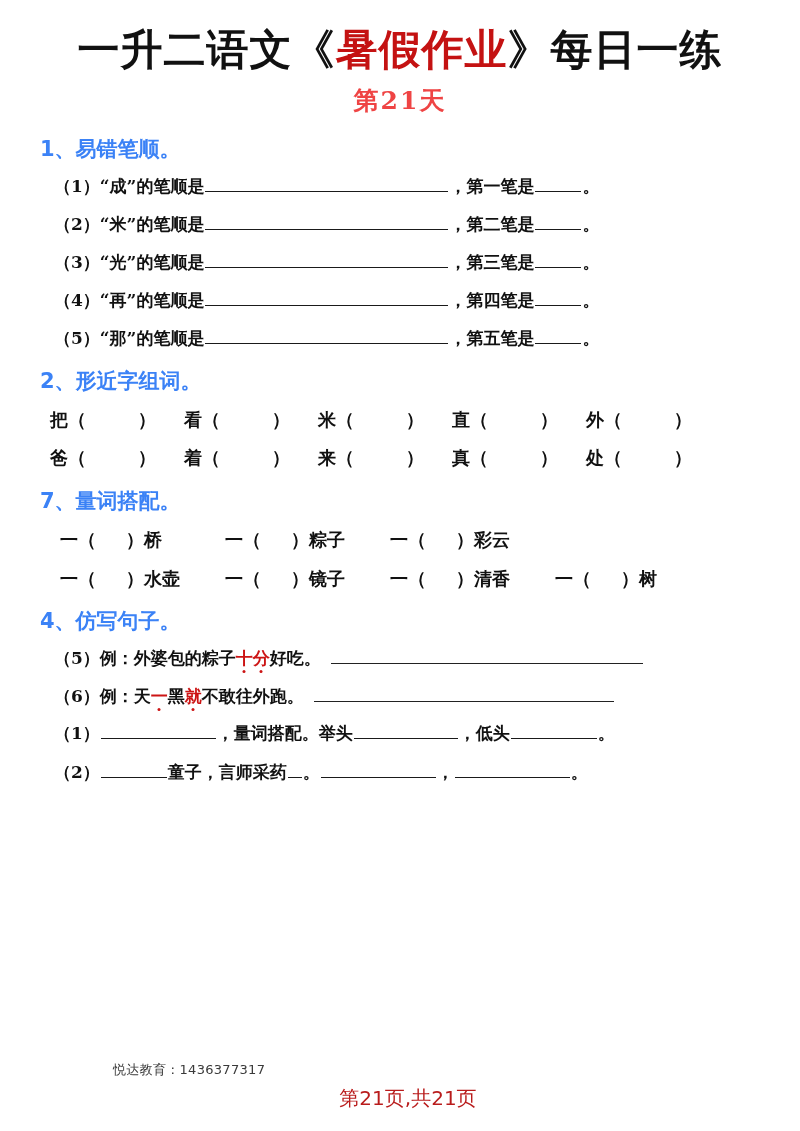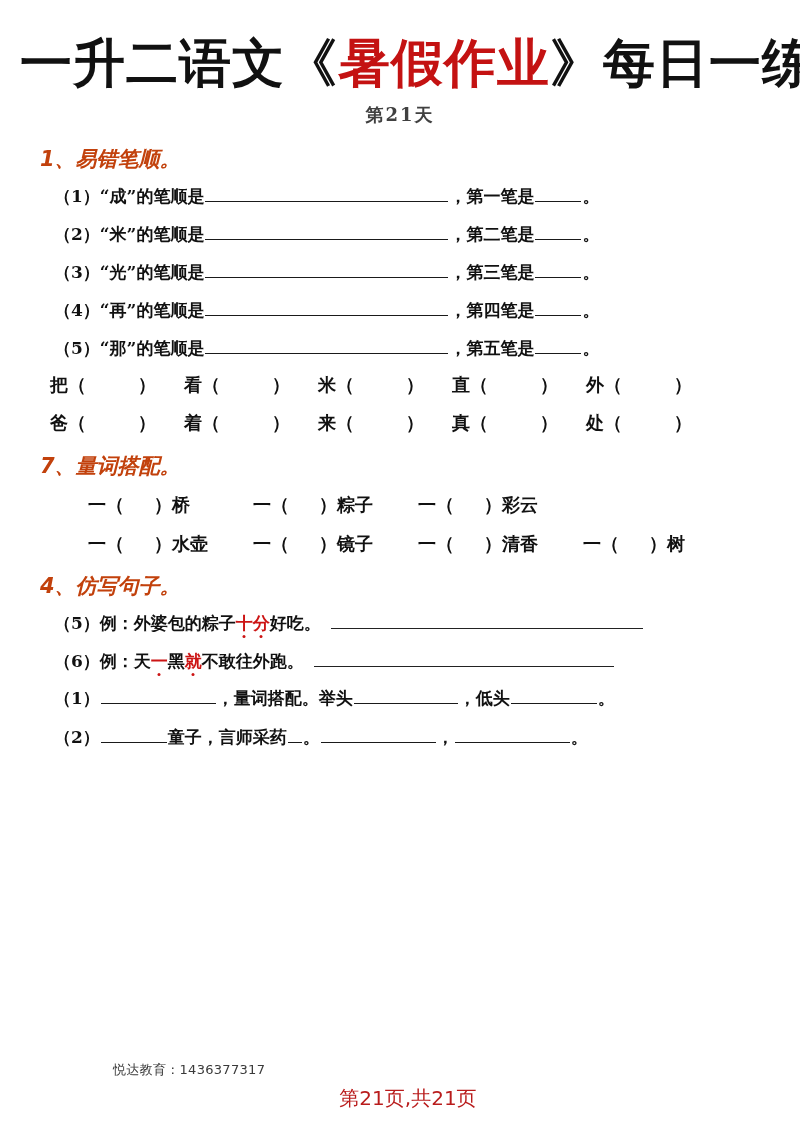--- a/index.html
+++ b/index.html
@@ -24,50 +24,48 @@
     padding: 0 20px;
   }
 
   
   .title-wrap {
     text-align: center;
     padding-top: 26px;
   }
   .main-title {
     font-family: "DejaVu Serif", "Liberation Serif", serif;
-    font-size: 52px;
+    font-size: 42px;
     font-weight: bold;
     letter-spacing: 1px;
     line-height: 1.15;
     white-space: nowrap;
     color: #111111;
-    margin-top: 7px;
   }
   .main-title .red {
     color: #c41212;
   }
   .day-title {
     margin-top: 10px;
     font-family: "DejaVu Serif", "Liberation Serif", serif;
-    font-size: 18px;
-    font-weight: bold;
-    color: #404040;
+    font-size: 25px;
+    font-weight: bold;
+    color: #ef4444;
     letter-spacing: 2px;
   }
 
   
   .sec-head {
-    color: #c2410c;
+    color: #3b82f6;
     font-family: "DejaVu Sans", "Liberation Sans", sans-serif;
     font-weight: bold;
     font-size: 21px;
     margin: 0;
     padding-left: 20px;
     letter-spacing: 0px;
-    font-style: italic;
   }
   .sec-1 { margin-top: 18px; }
   .sec-2 { margin-top: 17px; }
   .sec-3 { margin-top: 17px; }
   .sec-4 { margin-top: 16px; }
   .sec-5 { margin-top: 44px; font-size: 21px; }
 
   
   .q-row {
     display: flex;
@@ -123,21 +121,20 @@
   
   .mw-grid {
     padding-left: 40px;
     font-family: "DejaVu Serif", "Liberation Serif", serif;
     font-size: 18px;
     font-weight: bold;
   }
   .mw-row {
     display: flex;
     margin-top: 15px;
-    margin-left: 28px;
   }
   .mw-row:first-child { margin-top: 13px; }
   .mw-cell {
     width: 165px;
     white-space: nowrap;
   }
   .mw-cell .gap {
     display: inline-block;
     min-width: 30px;
   }
@@ -279,20 +276,21 @@
       <span>（5）</span>
         <span>“那”</span>
         <span>的笔顺是</span>
         <span class="blank b-long"></span>
         <span>，第五笔是</span>
         <span class="blank b-short"></span>
         <span>。</span>
     </div>
   </div>
 
+  <div class="sec-head sec-2">2、形近字组词。</div>
   <div class="pair-grid">
     <div class="pair-row">
       <div class="pair-cell"><span>把</span><span>（</span><span class="paren"></span><span>）</span></div>
       <div class="pair-cell"><span>看</span><span>（</span><span class="paren"></span><span>）</span></div>
       <div class="pair-cell"><span>米</span><span>（</span><span class="paren"></span><span>）</span></div>
       <div class="pair-cell"><span>直</span><span>（</span><span class="paren"></span><span>）</span></div>
       <div class="pair-cell"><span>外</span><span>（</span><span class="paren"></span><span>）</span></div>
     </div>
     <div class="pair-row">
       <div class="pair-cell"><span>爸</span><span>（</span><span class="paren"></span><span>）</span></div>

